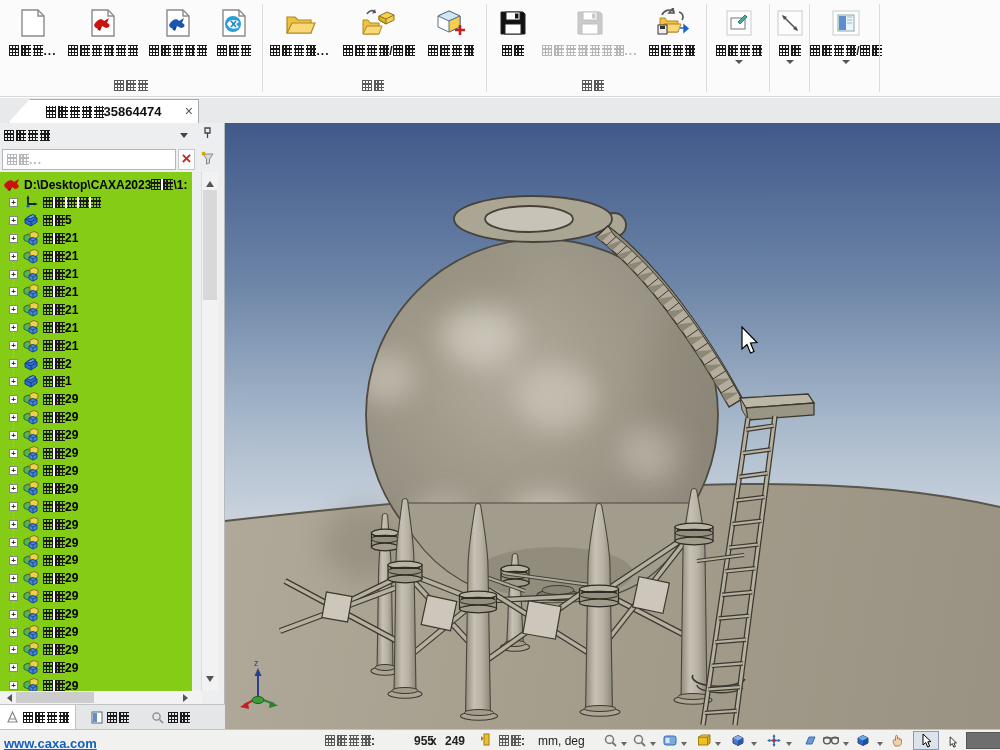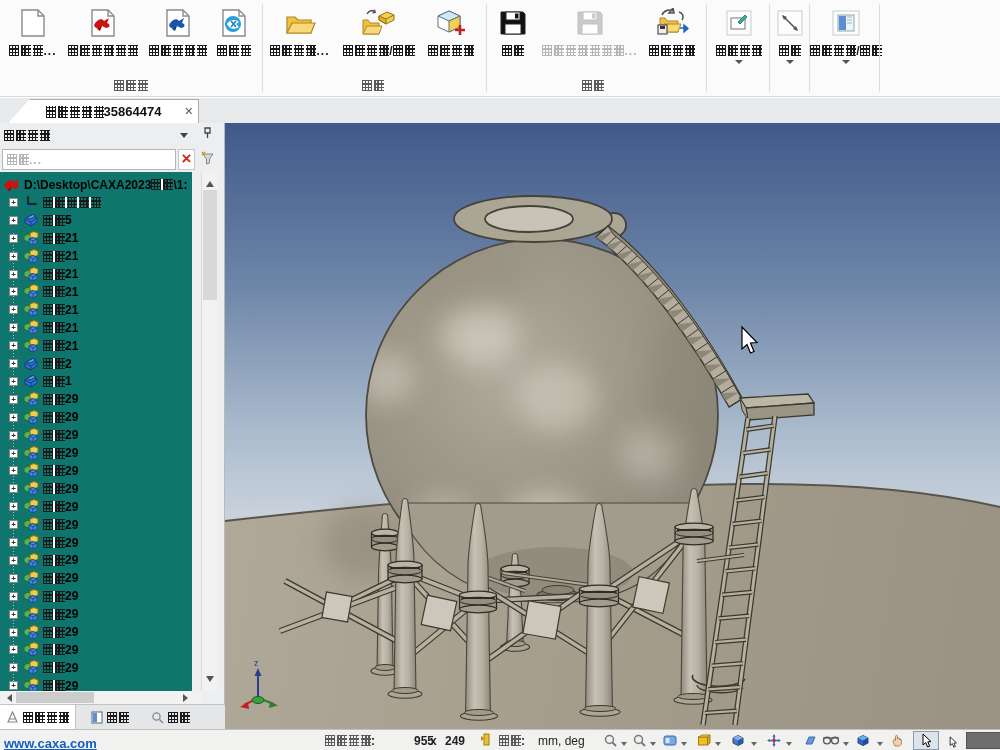--- a/index.html
+++ b/index.html
@@ -25,21 +25,21 @@
 #doctab s.z{height:12px;vertical-align:-1px}
 #doctab .x{font-weight:normal;color:#555;position:absolute;right:5px;top:3px;font-size:14px}
 
 #panel{position:absolute;left:0;top:123px;width:225px;height:606px;background:#eceef0;border-right:1px solid #b6babd;--p:#eceef0}
 #phead{position:absolute;left:0;top:0;width:100%;height:24px;display:flex;align-items:center;padding-left:4px}
 #phead .pv{position:absolute;right:36px;top:10px;width:0;height:0;border:4px solid rgba(0,0,0,0);border-top:5px solid #444}
 #phead .pin{position:absolute;right:12px;top:4px;font-size:11px;color:#444;font-weight:bold}
 #psearch{position:absolute;left:2px;top:26px;width:174px;height:21px;background:#fff;border:1px solid #b2b6ba;color:#8a8a8a;font-size:12px;line-height:20px;padding-left:4px;--p:#fff}
 #psx{position:absolute;left:178px;top:26px;width:17px;height:21px;background:#fdfdfd;border:1px solid #c8c8c8;color:#cc2918;font-weight:bold;text-align:center;line-height:18px;font-size:17px}
 #pfun{position:absolute;left:200px;top:27px}
-#tree{position:absolute;left:0;top:49px;width:192px;height:519px;background:#0f766e;--p:#fff;overflow:hidden}
+#tree{position:absolute;left:0;top:49px;width:192px;height:519px;background:#84cc16;--p:#fff;overflow:hidden}
 .tr{position:absolute;left:2px;height:17px;display:flex;align-items:center;white-space:nowrap;font-weight:bold;font-size:12px;color:#000}
 .tr .lat{font-weight:bold;font-size:12px;letter-spacing:0}
 .exp{display:inline-block;width:9px;height:9px;border:1px solid #888;background:#fff;color:#333;font-size:8px;line-height:7px;text-align:center;text-decoration:none;margin-left:7px;flex:none}
 .ticon{display:inline-flex;width:18px;justify-content:center;margin-left:4px;margin-right:3px;flex:none}
 #vline{position:absolute;left:13px;top:60px;width:1px;height:455px;background-image:repeating-linear-gradient(0deg,#bbb 0 1px,rgba(0,0,0,0) 1px 3px)}
 #vsb{position:absolute;right:6px;top:49px;width:17px;height:519px;background:#f2f2f2;border-left:1px solid #dcdcdc}
 #vsb .a{position:absolute;left:4px;width:0;height:0;border:4.5px solid rgba(0,0,0,0)}
 #vsb .up{top:5px;border-bottom:6px solid #555}
 #vsb .dn{bottom:5px;border-top:6px solid #555}
 #vsb .th{position:absolute;left:1px;top:18px;width:14px;height:110px;background:#d8d8d8}

